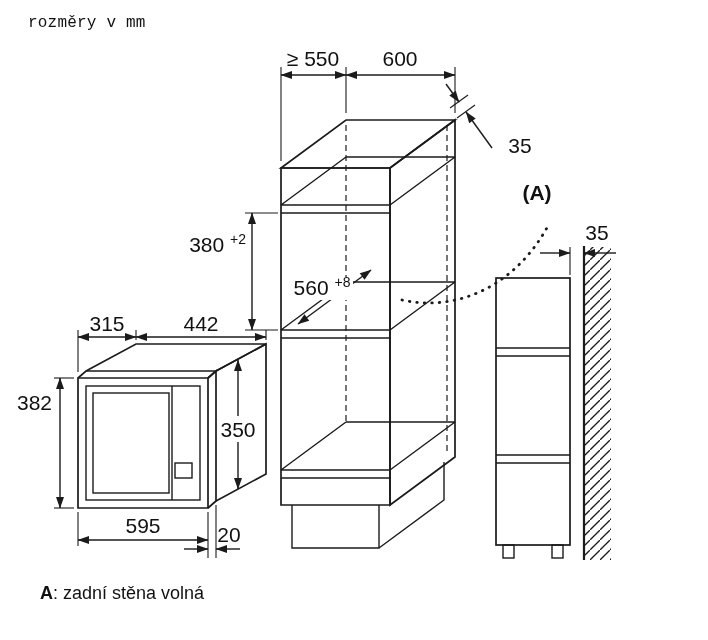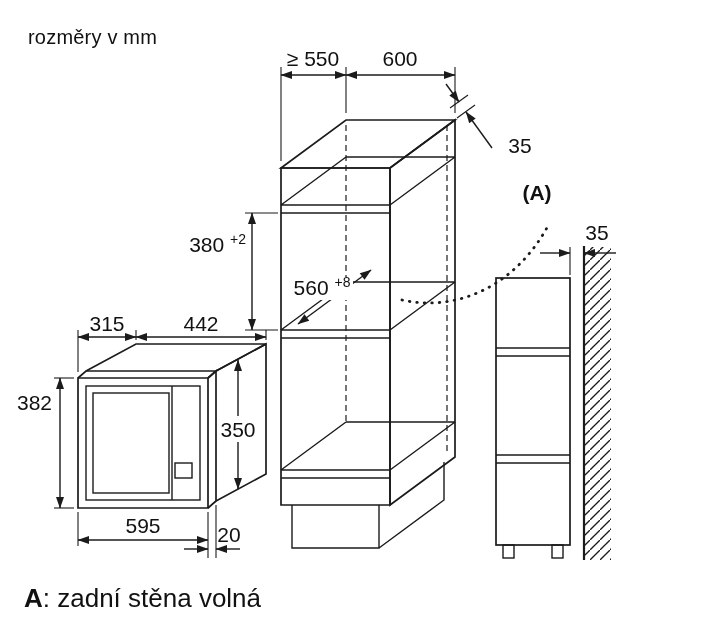--- a/index.html
+++ b/index.html
@@ -1,21 +1,21 @@
 <!DOCTYPE html>
 <html><head>
 <meta charset="utf-8">
 <style>
   html,body{margin:0;padding:0;}
   body{
     width:708px;height:640px;background:#ffffff;position:relative;
     font-family:"Liberation Sans",sans-serif;color:#111;overflow:hidden;
   }
-  .title{position:absolute;left:28px;top:26px;font-size:20px;letter-spacing:.2px;}
-  .footnote{position:absolute;left:24px;top:583px;font-size:26px;}
+  .title{position:absolute;left:28px;top:14px;font-size:16px;letter-spacing:.2px;font-family:Liberation Mono, monospace;}
+  .footnote{position:absolute;left:40px;top:583px;font-size:18px;}
   .footnote b{font-weight:bold;}
   svg{position:absolute;left:0;top:0;}
   svg text{font-family:"Liberation Sans",sans-serif;font-size:21px;fill:#111;}
   .sup{font-size:14px;}
   .bold{font-weight:bold;}
   .ol{stroke:#1b1b1b;stroke-width:1.7;fill:none;stroke-linejoin:miter;}
   .in{stroke:#1b1b1b;stroke-width:1.4;fill:none;}
   .ext{stroke:#1b1b1b;stroke-width:1.1;fill:none;}
   .dim{stroke:#1b1b1b;stroke-width:1.4;fill:none;}
   .dash{stroke:#1b1b1b;stroke-width:1.2;fill:none;stroke-dasharray:6 4;}

